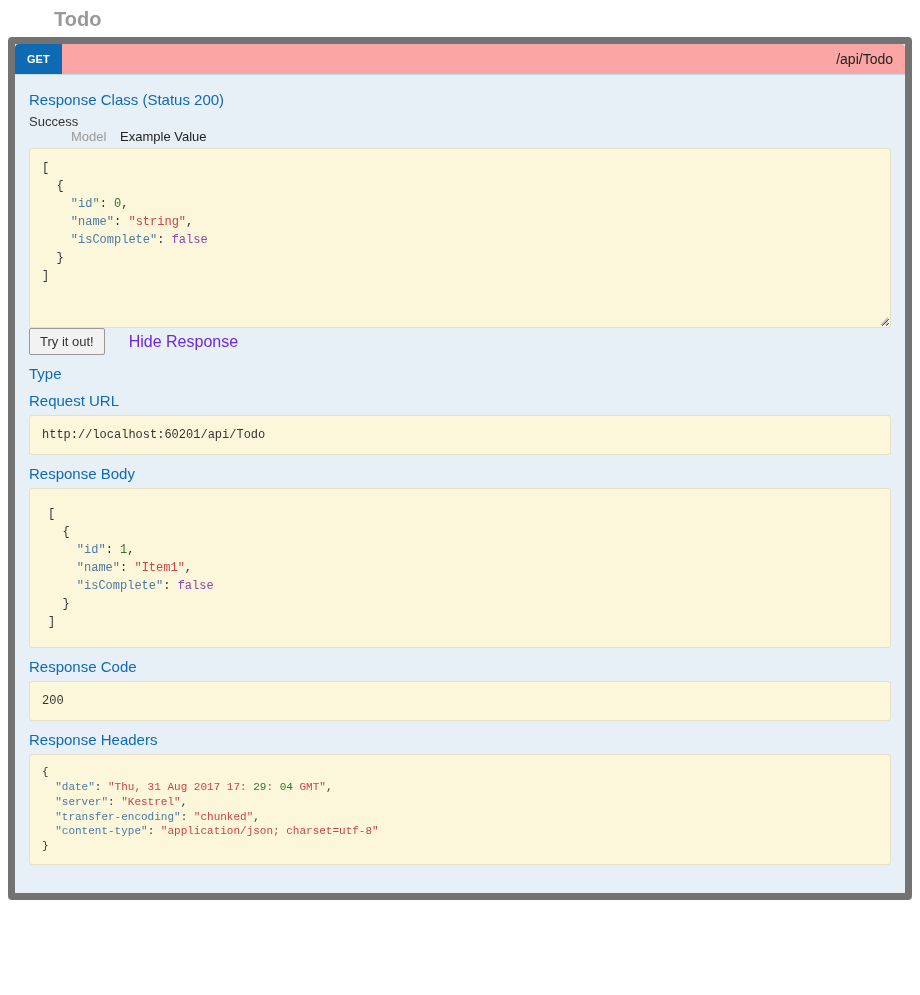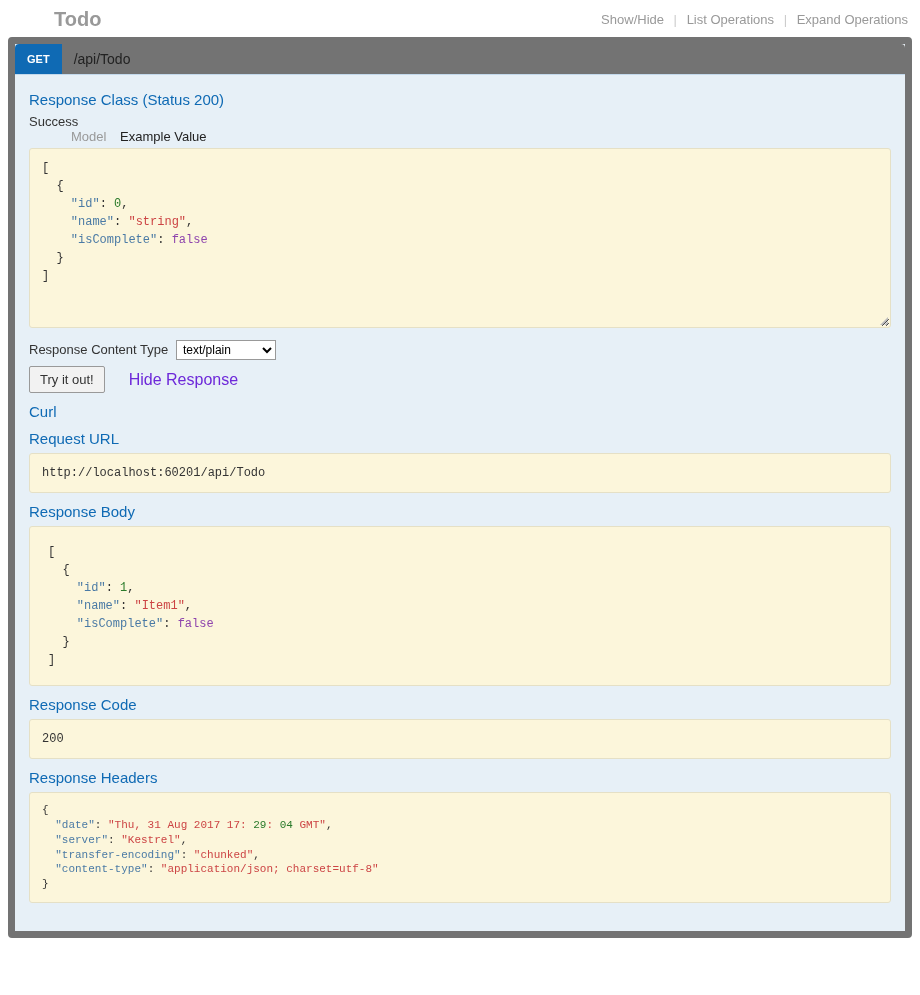--- a/index.html
+++ b/index.html
@@ -61,22 +61,23 @@
     min-width: 42px;
     text-align: center;
     display: flex;
     align-items: center;
     justify-content: center;
   }
   .op-path {
     padding: 7px 12px;
     font-size: 14px;
     color: #222;
-    background: #737373;
+    background: #fca5a5;
     flex: 1;
+    text-align: right;
   }
   .op-body {
     padding: 12px 14px 28px 14px;
   }
   .section-heading {
     color: #0f6ab4;
     font-size: 15px;
     margin: 10px 0 6px 0;
     font-weight: normal;
   }
@@ -174,27 +175,20 @@
     border-color: transparent transparent #bbb transparent;
   }
 </style>
 </head>
 <body>
 
 <div class="container">
 
   <div class="api-header">
     <div class="api-title">Todo</div>
-    <div class="api-actions">
-      <span>Show/Hide</span>
-      <span class="sep">|</span>
-      <span>List Operations</span>
-      <span class="sep">|</span>
-      <span>Expand Operations</span>
-    </div>
   </div>
 
   <div class="operations-panel">
 
     <div class="op-header">
       <div class="method-badge">GET</div>
       <div class="op-path">/api/Todo</div>
     </div>
 
     <div class="op-body">
@@ -208,33 +202,27 @@
       </div>
 
       <div class="code-box tall json">[
   {
     <span class="key">"id"</span>: <span class="num">0</span>,
     <span class="key">"name"</span>: <span class="str">"string"</span>,
     <span class="key">"isComplete"</span>: <span class="bool">false</span>
   }
 ]<div class="resize-handle"></div></div>
 
-      <div class="content-type-row">
-        <label>Response Content Type</label>
-        <select>
-          <option>text/plain</option>
-        </select>
-      </div>
 
       <div class="try-row">
         <button class="try-btn">Try it out!</button>
         <span class="hide-link">Hide Response</span>
       </div>
 
-      <div class="section-heading">Curl</div>
+      <div class="section-heading">Type</div>
 
       <div class="section-heading">Request URL</div>
       <div class="code-box">http://localhost:60201/api/Todo</div>
 
       <div class="section-heading">Response Body</div>
       <div class="code-box padded json">[
   {
     <span class="key">"id"</span>: <span class="num">1</span>,
     <span class="key">"name"</span>: <span class="str">"Item1"</span>,
     <span class="key">"isComplete"</span>: <span class="bool">false</span>

